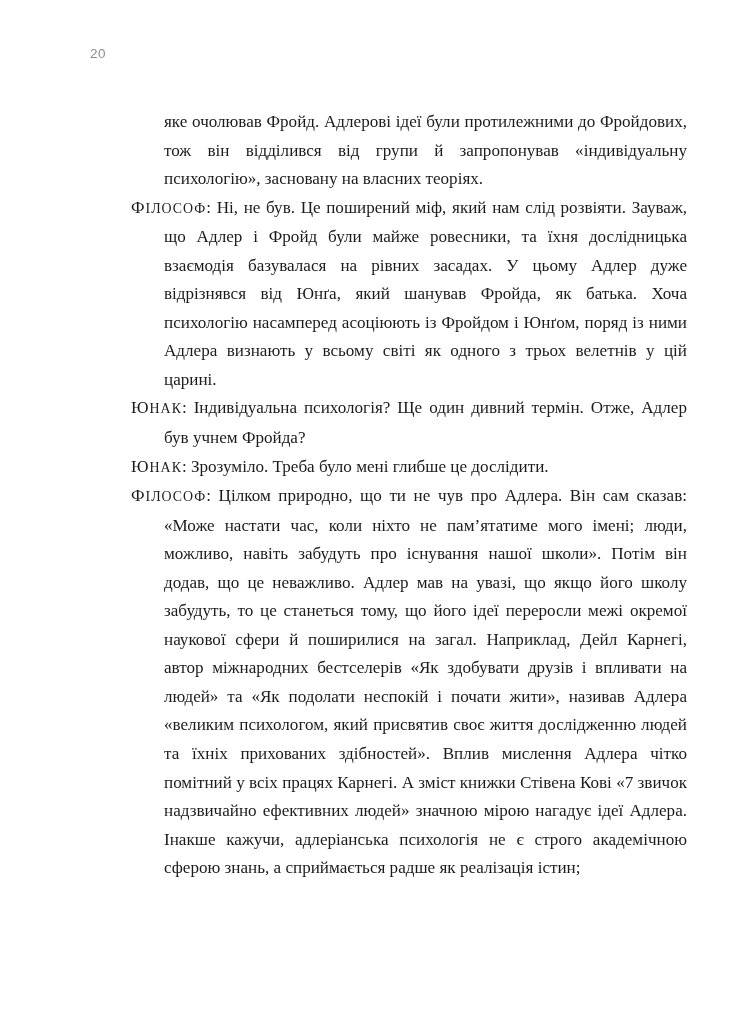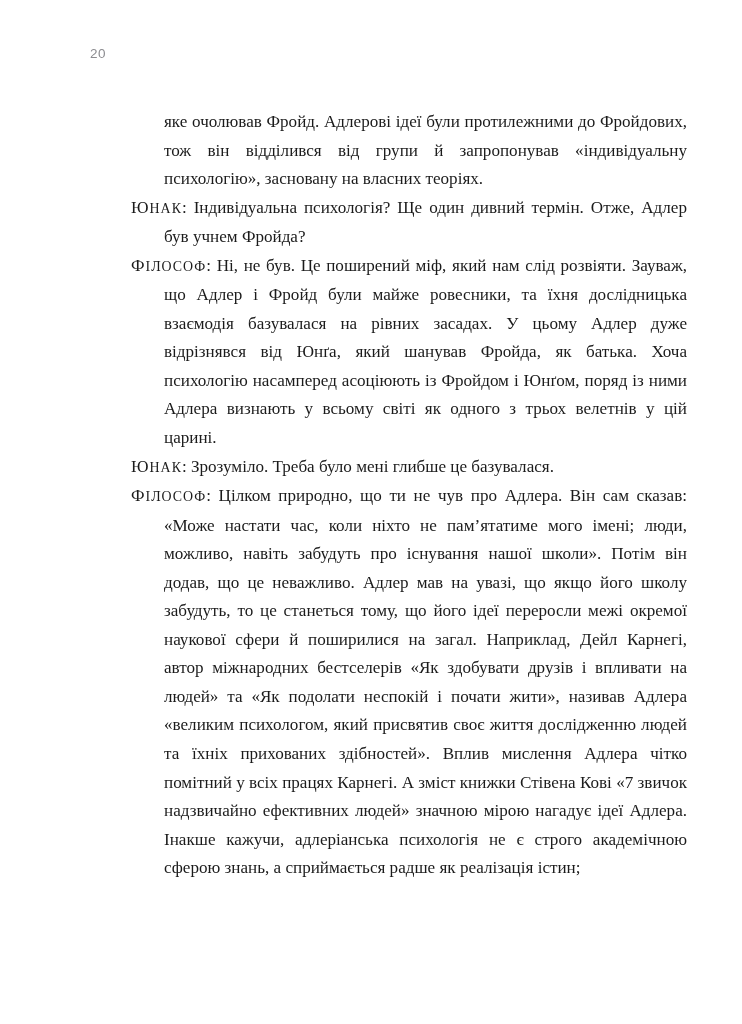--- a/index.html
+++ b/index.html
@@ -99,32 +99,32 @@
 
   <div class="running-head">
     <span class="folio">20</span>
   </div>
 
   <div class="textblock">
 
     <p class="para">яке очолював Фройд. Адлерові ідеї були протилежними до Фройдових, тож він відділився від групи й запропонував «індивідуальну психологію», засновану на власних теоріях.</p>
 
     <p class="dialogue">
+      <span class="speaker"><span class="speaker-cap">Ф</span><span>ІЛОСОФ</span><span class="speaker-colon">:</span></span>
+      <span>Ні, не був. Це поширений міф, який нам слід розвіяти. Зауваж, що Адлер і Фройд були майже ровесники, та їхня дослідницька взаємодія базувалася на рівних засадах. У цьому Адлер дуже відрізнявся від Юнґа, який шанував Фройда, як батька. Хоча психологію насамперед асоціюють із Фройдом і Юнґом, поряд із ними Адлера визнають у всьому світі як одного з трьох велетнів у цій царині.</span>
+    </p>
+
+    <p class="dialogue">
       <span class="speaker"><span class="speaker-cap">Ю</span><span>НАК</span><span class="speaker-colon">:</span></span>
       <span>Індивідуальна психологія? Ще один дивний термін. Отже, Адлер був учнем Фройда?</span>
     </p>
 
-    <p class="dialogue">
-      <span class="speaker"><span class="speaker-cap">Ф</span><span>ІЛОСОФ</span><span class="speaker-colon">:</span></span>
-      <span>Ні, не був. Це поширений міф, який нам слід розвіяти. Зауваж, що Адлер і Фройд були майже ровесники, та їхня дослідницька взаємодія базувалася на рівних засадах. У цьому Адлер дуже відрізнявся від Юнґа, який шанував Фройда, як батька. Хоча психологію насамперед асоціюють із Фройдом і Юнґом, поряд із ними Адлера визнають у всьому світі як одного з трьох велетнів у цій царині.</span>
-    </p>
-
     <p class="dialogue ragged">
       <span class="speaker"><span class="speaker-cap">Ю</span><span>НАК</span><span class="speaker-colon">:</span></span>
-      <span>Зрозуміло. Треба було мені глибше це базувалася.</span>
+      <span>Зрозуміло. Треба було мені глибше це дослідити.</span>
     </p>
 
     <p class="dialogue">
       <span class="speaker"><span class="speaker-cap">Ф</span><span>ІЛОСОФ</span><span class="speaker-colon">:</span></span>
       <span>Цілком природно, що ти не чув про Адлера. Він сам сказав: «Може настати час, коли ніхто не пам’ятатиме мого імені; люди, можливо, навіть забудуть про існування нашої школи». Потім він додав, що це неважливо. Адлер мав на увазі, що якщо його школу забудуть, то це станеться тому, що його ідеї переросли межі окремої наукової сфери й поширилися на загал. Наприклад, Дейл Карнегі, автор міжнародних бестселерів «Як здобувати друзів і впливати на людей» та «Як подолати неспокій і почати жити», називав Адлера «великим психологом, який присвятив своє життя дослідженню людей та їхніх прихованих здібностей». Вплив мислення Адлера чітко помітний у всіх працях Карнегі. А зміст книжки Стівена Кові «7 звичок надзвичайно ефективних людей» значною мірою нагадує ідеї Адлера. Інакше кажучи, адлеріанська психологія не є строго академічною сферою знань, а сприймається радше як реалізація істин;</span>
     </p>
 
   </div>
 </div>
 

